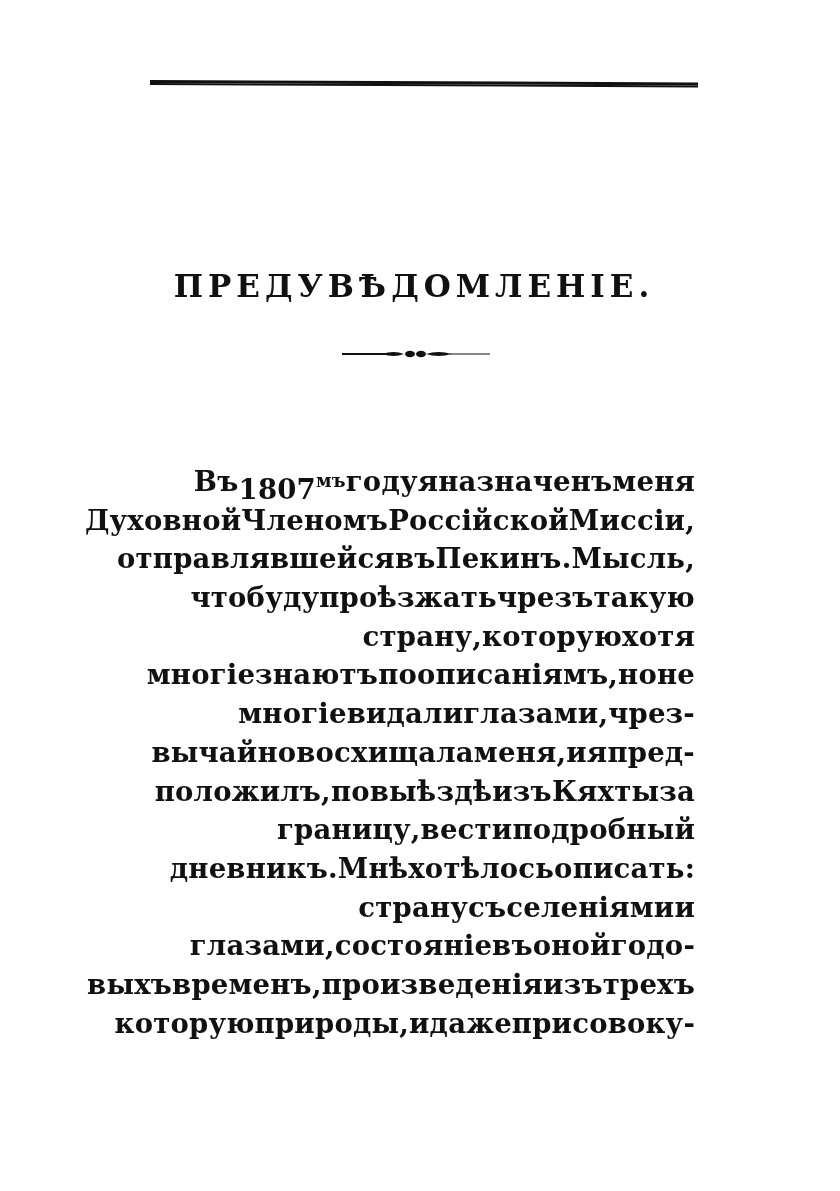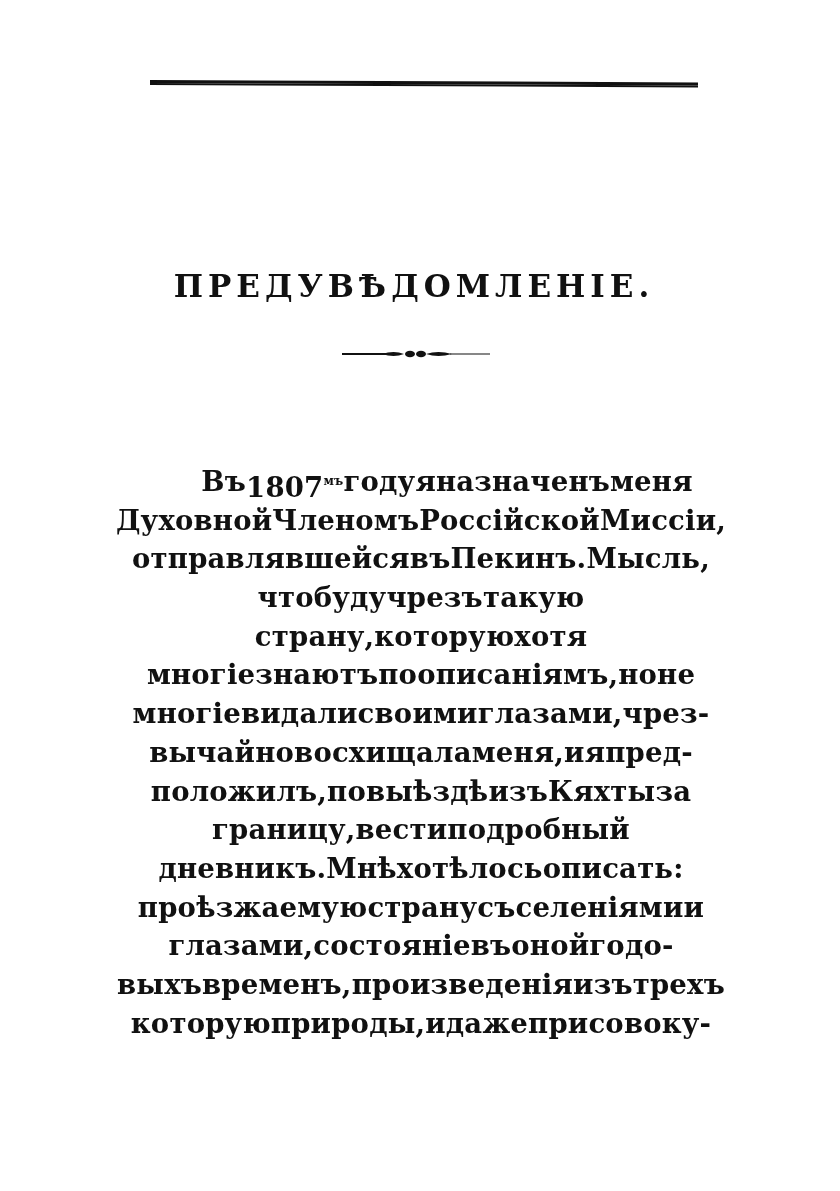--- a/index.html
+++ b/index.html
@@ -57,29 +57,29 @@
       top: 462px;
       width: 548px;
       font-family: "DejaVu Serif", "Liberation Serif", serif;
       font-weight: bold;
       font-size: 27.5px;
       line-height: 38.7px;
       letter-spacing: 0.2px;
     }
     .line {
       display: flex;
-      justify-content: center;
+      justify-content: flex-end;
       white-space: nowrap;
       height: 38.7px;
     }
     .line.indent {
       padding-left: 52px;
     }
     .sup {
-      font-size: 12px;
+      font-size: 18px;
       vertical-align: 12px;
       font-weight: bold;
     }
     .word { display: inline-block; }
   </style>
 </head>
 <body>
 
 <div class="page">
 
@@ -113,40 +113,40 @@
       </div>
       <div class="line">
         <span class="word">отправлявшейся</span>
         <span class="word">въ</span>
         <span class="word">Пекинъ.</span>
         <span class="word">Мысль,</span>
       </div>
       <div class="line">
         <span class="word">что</span>
         <span class="word">буду</span>
+        <span class="word">проѣзжать</span>
         <span class="word">чрезъ</span>
         <span class="word">такую</span>
       </div>
       <div class="line">
         <span class="word">страну,</span>
         <span class="word">которую</span>
         <span class="word">хотя</span>
       </div>
       <div class="line">
         <span class="word">многіе</span>
         <span class="word">знаютъ</span>
         <span class="word">по</span>
         <span class="word">описаніямъ,</span>
         <span class="word">но</span>
         <span class="word">не</span>
       </div>
       <div class="line">
         <span class="word">многіе</span>
         <span class="word">видали</span>
-        <span class="word">своими</span>
         <span class="word">глазами,</span>
         <span class="word">чрез-</span>
       </div>
       <div class="line">
         <span class="word">вычайно</span>
         <span class="word">восхищала</span>
         <span class="word">меня,</span>
         <span class="word">и</span>
         <span class="word">я</span>
         <span class="word">пред-</span>
@@ -164,21 +164,20 @@
         <span class="word">вести</span>
         <span class="word">подробный</span>
       </div>
       <div class="line">
         <span class="word">дневникъ.</span>
         <span class="word">Мнѣ</span>
         <span class="word">хотѣлось</span>
         <span class="word">описать:</span>
       </div>
       <div class="line">
-        <span class="word">проѣзжаемую</span>
         <span class="word">страну</span>
         <span class="word">съ</span>
         <span class="word">селеніями</span>
         <span class="word">и</span>
       </div>
       <div class="line">
         <span class="word">глазами,</span>
         <span class="word">состояніе</span>
         <span class="word">въ</span>
         <span class="word">оной</span>

